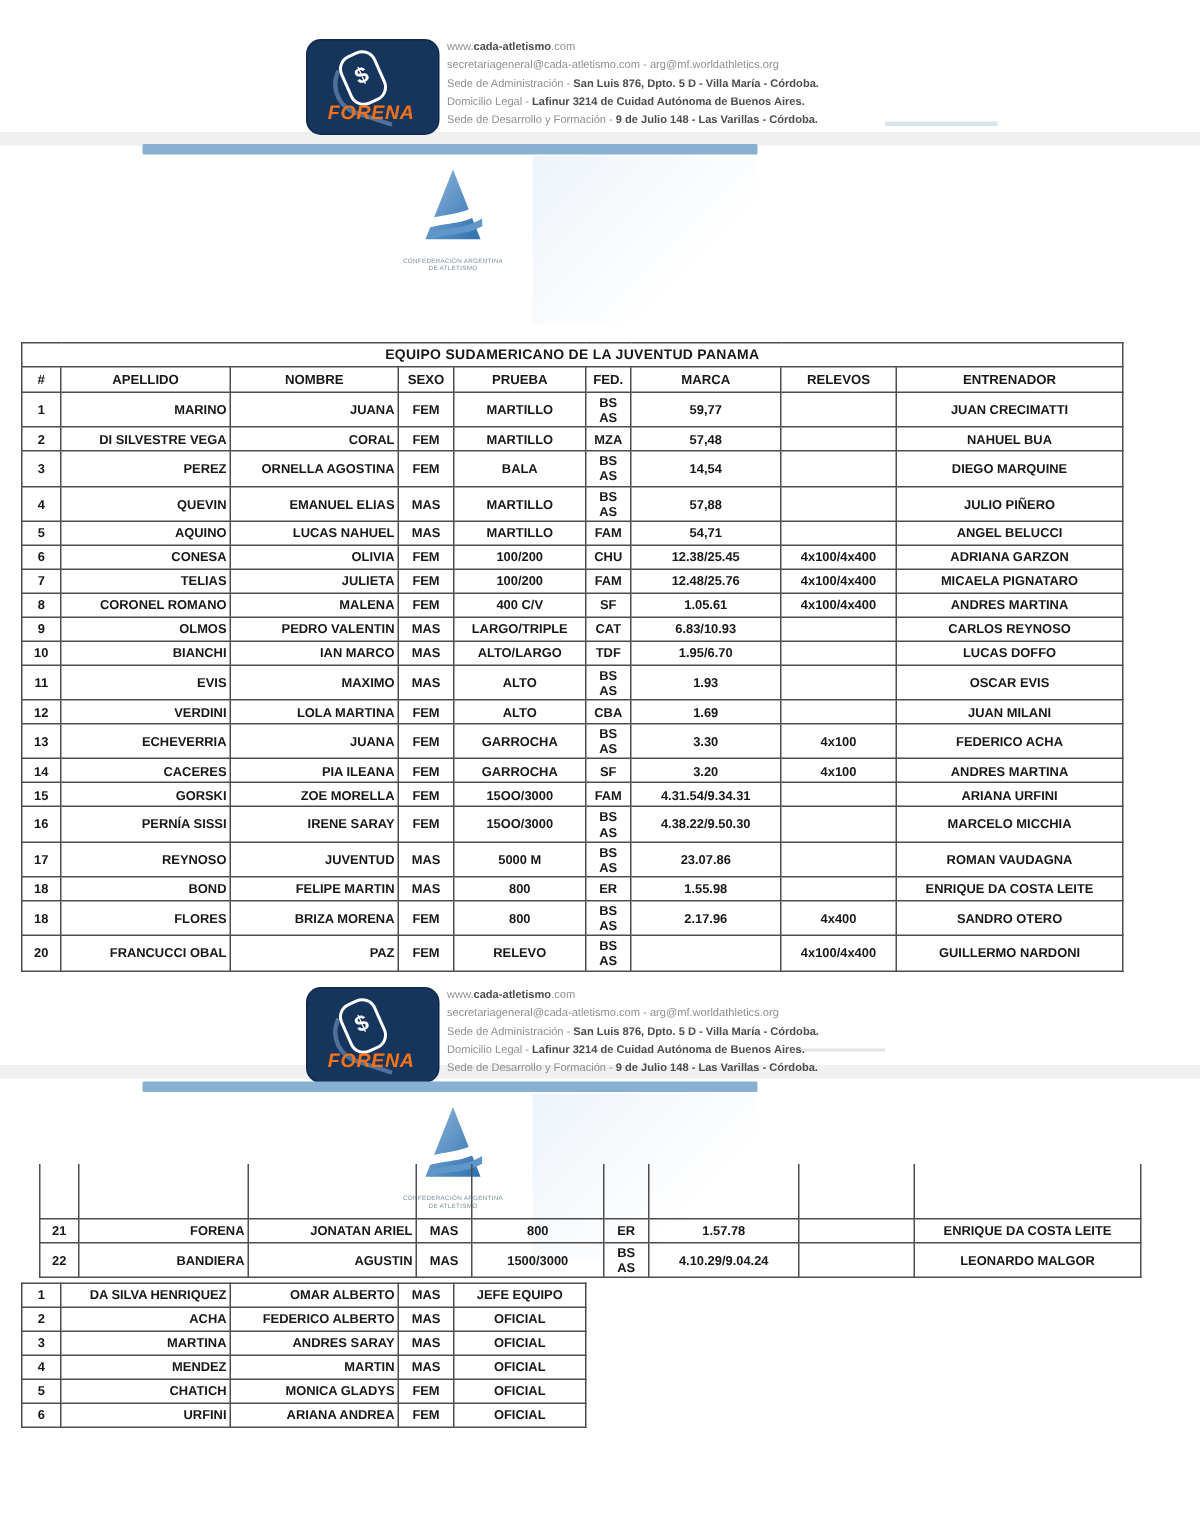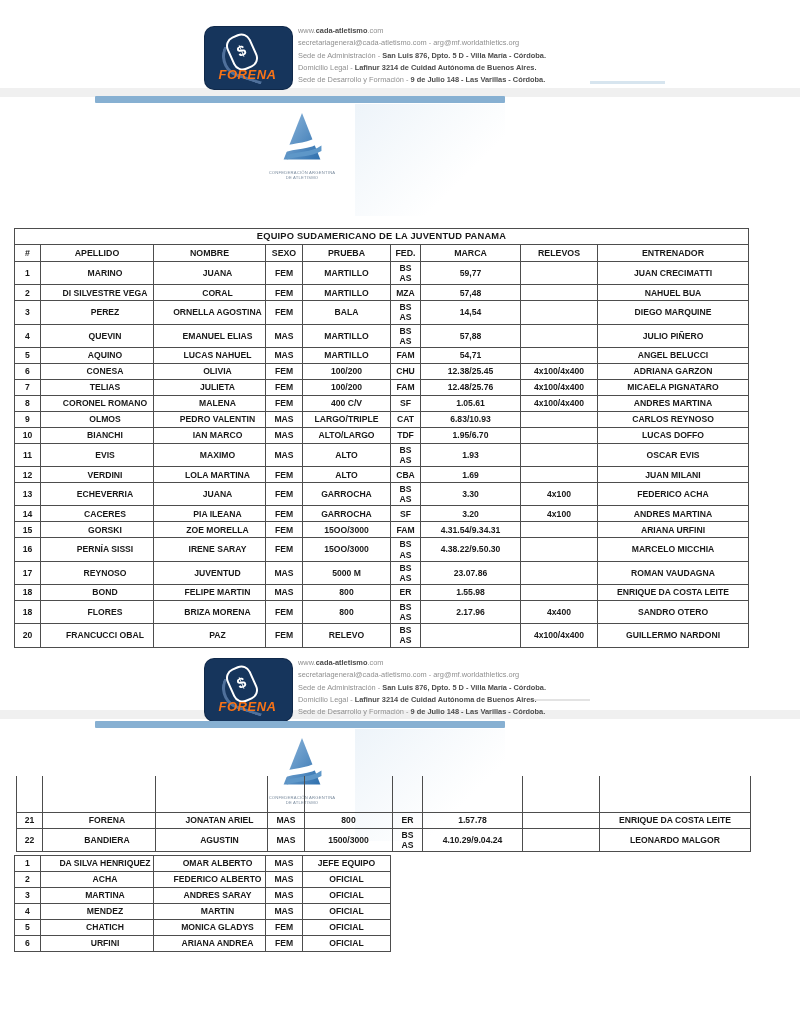--- a/index.html
+++ b/index.html
@@ -51,21 +51,21 @@
 
   
   table.roster{
     position:absolute;border-collapse:collapse;table-layout:fixed;
     font-family:"Liberation Sans",sans-serif;font-size:8.6px;font-weight:bold;color:#181818;
   }
   table.roster td{
     border:1px solid #4d4d4d;padding:1px 2px;text-align:center;vertical-align:middle;
     line-height:1.18;overflow:hidden;
   }
-  table.roster td.lt{text-align:center;padding-left:18px;}
+  table.roster td.lt{text-align:right;padding-left:18px;}
   td.title-cell{height:13px;font-size:9.3px;letter-spacing:.2px;}
   tr.hdr td{height:14px;font-size:8.8px;}
   tr.open td{border-top:none;height:34px;}
   tr.body-row td{height:13px;}
 </style>
 </head>
 <body>
 
 <div class="band" style="top:88px"></div>
 <div class="deco-underline" style="left:590px;top:81px;width:75px"></div>
@@ -396,21 +396,21 @@
     <polygon points="20,1 37,44 3,44" fill="url(#g1)"></polygon>
     <path d="M2,32 C14,28 26,30 39,20 L39,27 C26,36 14,33 2,38 Z" fill="#ffffff"></path>
     <path d="M6,40 C16,36 28,38 38,31 L38,36 C28,42 16,40 6,44 Z" fill="#5e97c8"></path>
   </svg>
   <div class="alogo-caption">
     <div>CONFEDERACIÓN ARGENTINA</div>
     <div>DE ATLETISMO</div>
   </div>
 </div>
 
-<table class="roster" style="left:16px;top:776px;width:734px">
+<table class="roster" style="left:26px;top:776px;width:734px">
   <colgroup>
     <col style="width:26px">
       <col style="width:113px">
       <col style="width:112px">
     <col style="width:37px">
       <col style="width:88px">
       <col style="width:30px">
     <col style="width:100px">
       <col style="width:77px">
       <col style="width:151px">

